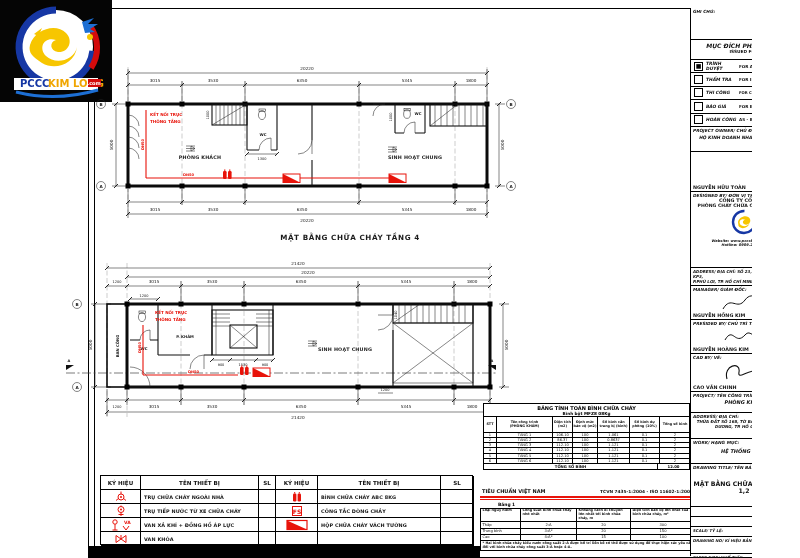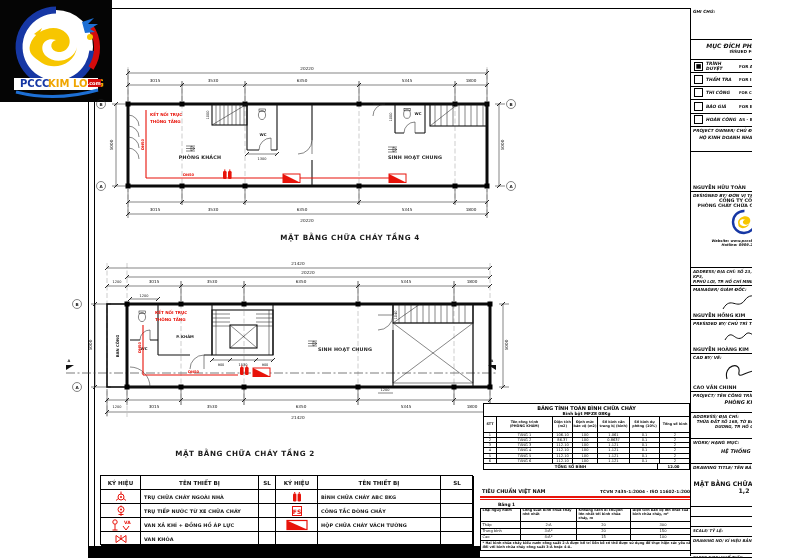--- a/index.html
+++ b/index.html
@@ -354,21 +354,20 @@
         <rect x="180" y="112" width="3.6" height="8" rx="1.2" fill="#e8130a"></rect>
           <rect x="185" y="112" width="3.6" height="8" rx="1.2" fill="#e8130a"></rect>
         <path d="M181.8,112 v-1.6 M186.8,112 v-1.6" stroke="#e8130a" stroke-width="1"></path>
       </g>
       <g>
         <rect x="193" y="113" width="17" height="8.5" fill="#fff" stroke="#e8130a" stroke-width="1"></rect>
         <path d="M193,113 L210,121.5 L193,121.5 Z" fill="#e8130a"></path>
       </g>
     </g>
   </svg>
-  <div class="abs plan-title" style="left:125px;top:449px;width:240px">MẶT BẰNG CHỮA CHÁY TẦNG 2</div>
 
   <div class="abs lg tbl">
     <div class="hd">KÝ HIỆU</div>
     <div class="hd">TÊN THIẾT BỊ</div>
     <div class="hd">SL</div>
     <div class="hd">KÝ HIỆU</div>
     <div class="hd">TÊN THIẾT BỊ</div>
     <div class="hd">SL</div>
 
     <div>

